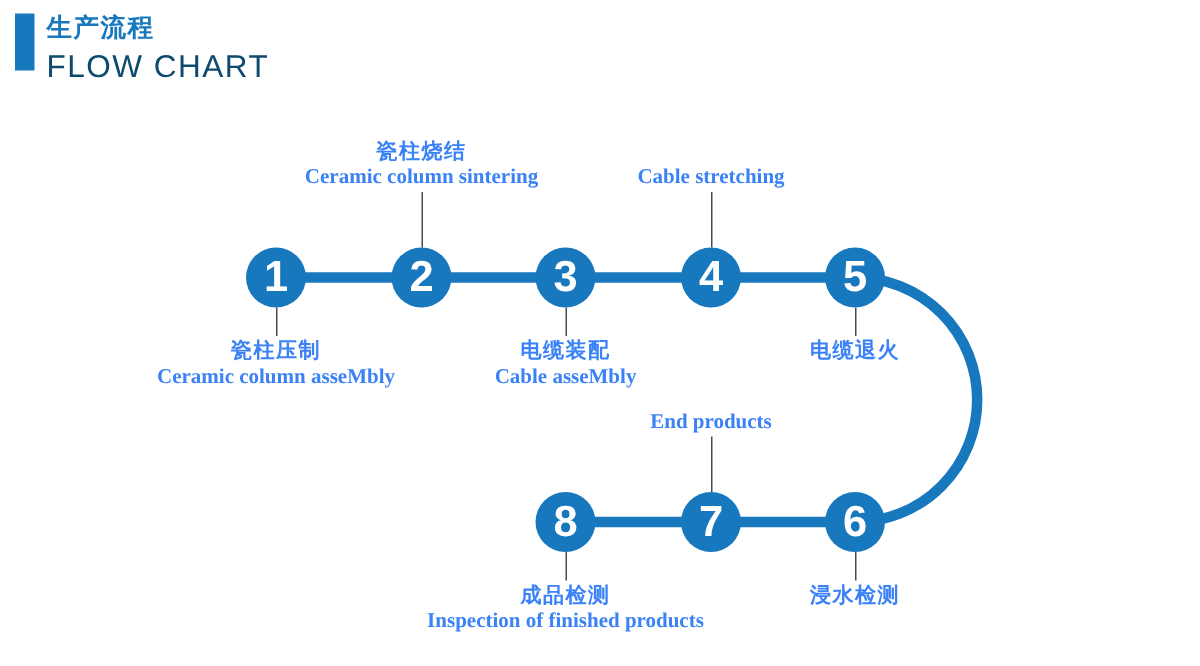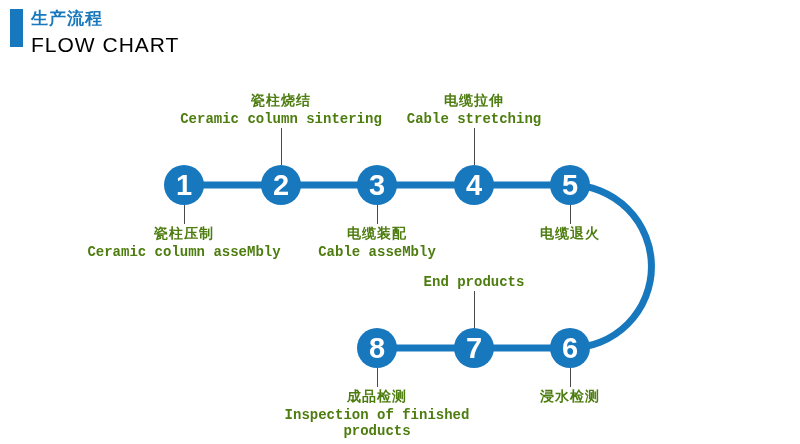--- a/index.html
+++ b/index.html
@@ -6,50 +6,50 @@
   .page{
     position:relative;width:692px;height:444px;background:#ffffff;overflow:hidden;
     font-family:"Liberation Sans",sans-serif;
     padding-left:12px;
   }
   
   .header{position:absolute;left:0;top:0;width:100%;height:60px;}
   .accent-bar{position:absolute;left:10px;top:9px;width:13px;height:38px;background:var(--accent,#1878be);}
   .titles{position:absolute;left:31px;top:7px;}
   .title-zh{font-size:17px;font-weight:bold;color:var(--accent,#1878be);letter-spacing:1px;}
-  .title-en{font-size:21px;color:#000000;margin-top:3px;letter-spacing:1px;}
+  .title-en{font-size:21px;color:#0c4a6e;margin-top:3px;letter-spacing:1px;}
   
   .canvas{position:absolute;left:0;top:0;width:800px;height:444px;}
   svg.flow-line{position:absolute;left:0;top:0;pointer-events:none;}
   .node{position:absolute;width:0;height:0;}
   .n1{left:184px;top:185px}.n2{left:281px;top:185px}.n3{left:377px;top:185px}
   .n4{left:474px;top:185px}.n5{left:570px;top:185px}
   .n6{left:570px;top:348px}.n7{left:474px;top:348px}.n8{left:377px;top:348px}
   .circle{
     position:absolute;left:0;top:0;transform:translate(-50%,-50%);
     width:40px;height:40px;border-radius:50%;background:var(--accent,#1878be);
     color:#ffffff;display:flex;align-items:center;justify-content:center;
     font-size:29px;font-weight:bold;line-height:1;
   }
   .tick{position:absolute;left:-0.5px;width:1px;background:#4a4a4a;}
   .below .tick{top:20px;height:19px;}
   .above .tick{bottom:20px;height:37px;}
   .label{
     position:absolute;left:0;transform:translateX(-50%);
-    width:250px;text-align:center;color:#4d7c0f;
+    width:250px;text-align:center;color:#3b82f6;
   }
   .below .label{top:40px;}
   .above .label{bottom:58px;}
   .label .zh{
     font-size:14px;font-weight:bold;letter-spacing:1px;
     font-family:"DejaVu Sans","Liberation Sans",sans-serif;
   }
   .label .en{
     font-size:14px;font-weight:bold;margin-top:1px;
-    font-family:Liberation Mono, monospace;
+    font-family:Liberation Serif, serif;
   }
 </style>
 </head>
 <body>
 
 <div class="page">
 
   <div class="header">
     <div class="accent-bar"></div>
     <div class="titles">
@@ -96,21 +96,20 @@
         <div class="en">Cable asseMbly</div>
       </div>
     </div>
 
     <div class="node n4 above">
       <div class="tick"></div>
       <div class="circle">
         <span>4</span>
       </div>
       <div class="label">
-        <div class="zh">电缆拉伸</div>
         <div class="en">Cable stretching</div>
       </div>
     </div>
 
     <div class="node n5 below">
       <div class="tick"></div>
       <div class="circle">
         <span>5</span>
       </div>
       <div class="label">

